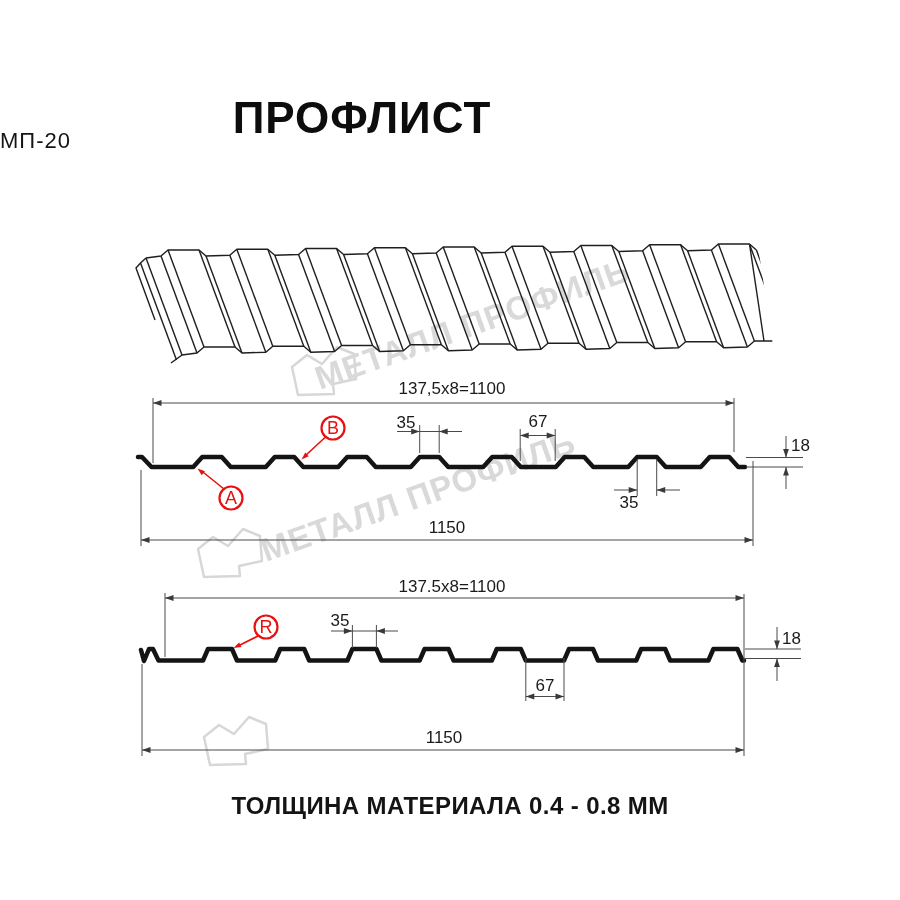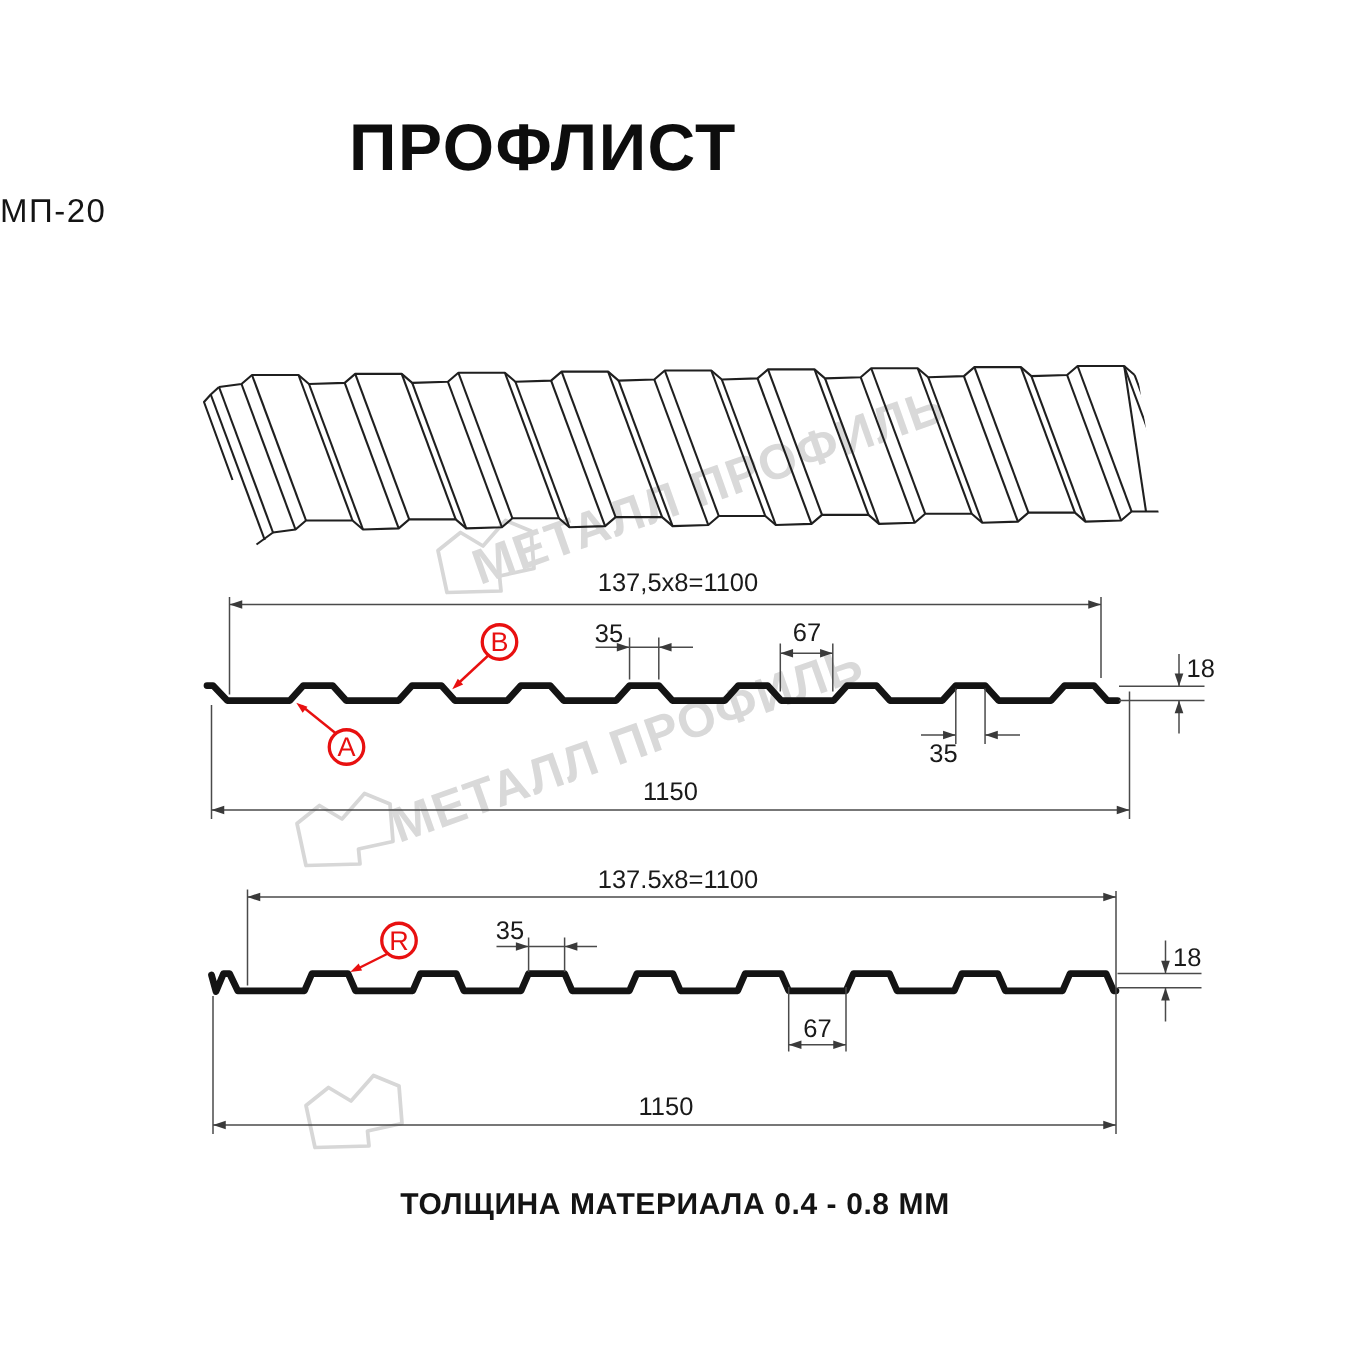--- a/index.html
+++ b/index.html
@@ -1,22 +1,22 @@
 <!DOCTYPE html>
 <html><head>
 <meta charset="utf-8">
 <style>
   html,body{margin:0;padding:0;background:#ffffff;width:900px;height:900px;overflow:hidden;}
   .page{position:relative;width:900px;height:900px;font-family:"Liberation Sans",sans-serif;}
-  .title{position:absolute;top:74px;left:0;width:724px;text-align:center;
+  .title{position:absolute;top:93px;left:0;width:724px;text-align:center;
          font-size:44px;font-weight:bold;letter-spacing:1px;color:#0d0d0d;}
   .subtitle{position:absolute;top:128px;left:0;width:900px;text-align:left;
          font-size:22px;font-weight:500;letter-spacing:1px;color:#141414;}
   .footer{position:absolute;top:792px;left:0;width:900px;text-align:center;
-         font-size:20px;font-weight:600;letter-spacing:0.4px;color:#141414;}
+         font-size:24px;font-weight:600;letter-spacing:0.4px;color:#141414;}
   svg{position:absolute;left:0;top:0;}
   svg text{font-family:"Liberation Sans",sans-serif;fill:#1a1a1a;font-size:17px;}
   text.wm{font-size:33px;font-weight:bold;fill:#d9d9d9;letter-spacing:1px;}
   text.redltr{font-size:18px;font-weight:500;fill:#e81010;}
   .prof{fill:none;stroke:#141414;stroke-width:4.5;stroke-linejoin:round;stroke-linecap:round;}
   .thin{stroke:#4a4a4a;stroke-width:1;fill:none;}
   .rib{stroke:#1f1f1f;stroke-width:1.4;fill:none;stroke-linejoin:round;}
   .wmline{stroke:#d7d7d7;stroke-width:2.5;fill:none;stroke-linejoin:round;stroke-linecap:round;}
   .redln{stroke:#e81010;stroke-width:1.6;fill:none;}
   .redcirc{stroke:#e81010;stroke-width:2.2;fill:#ffffff;}

